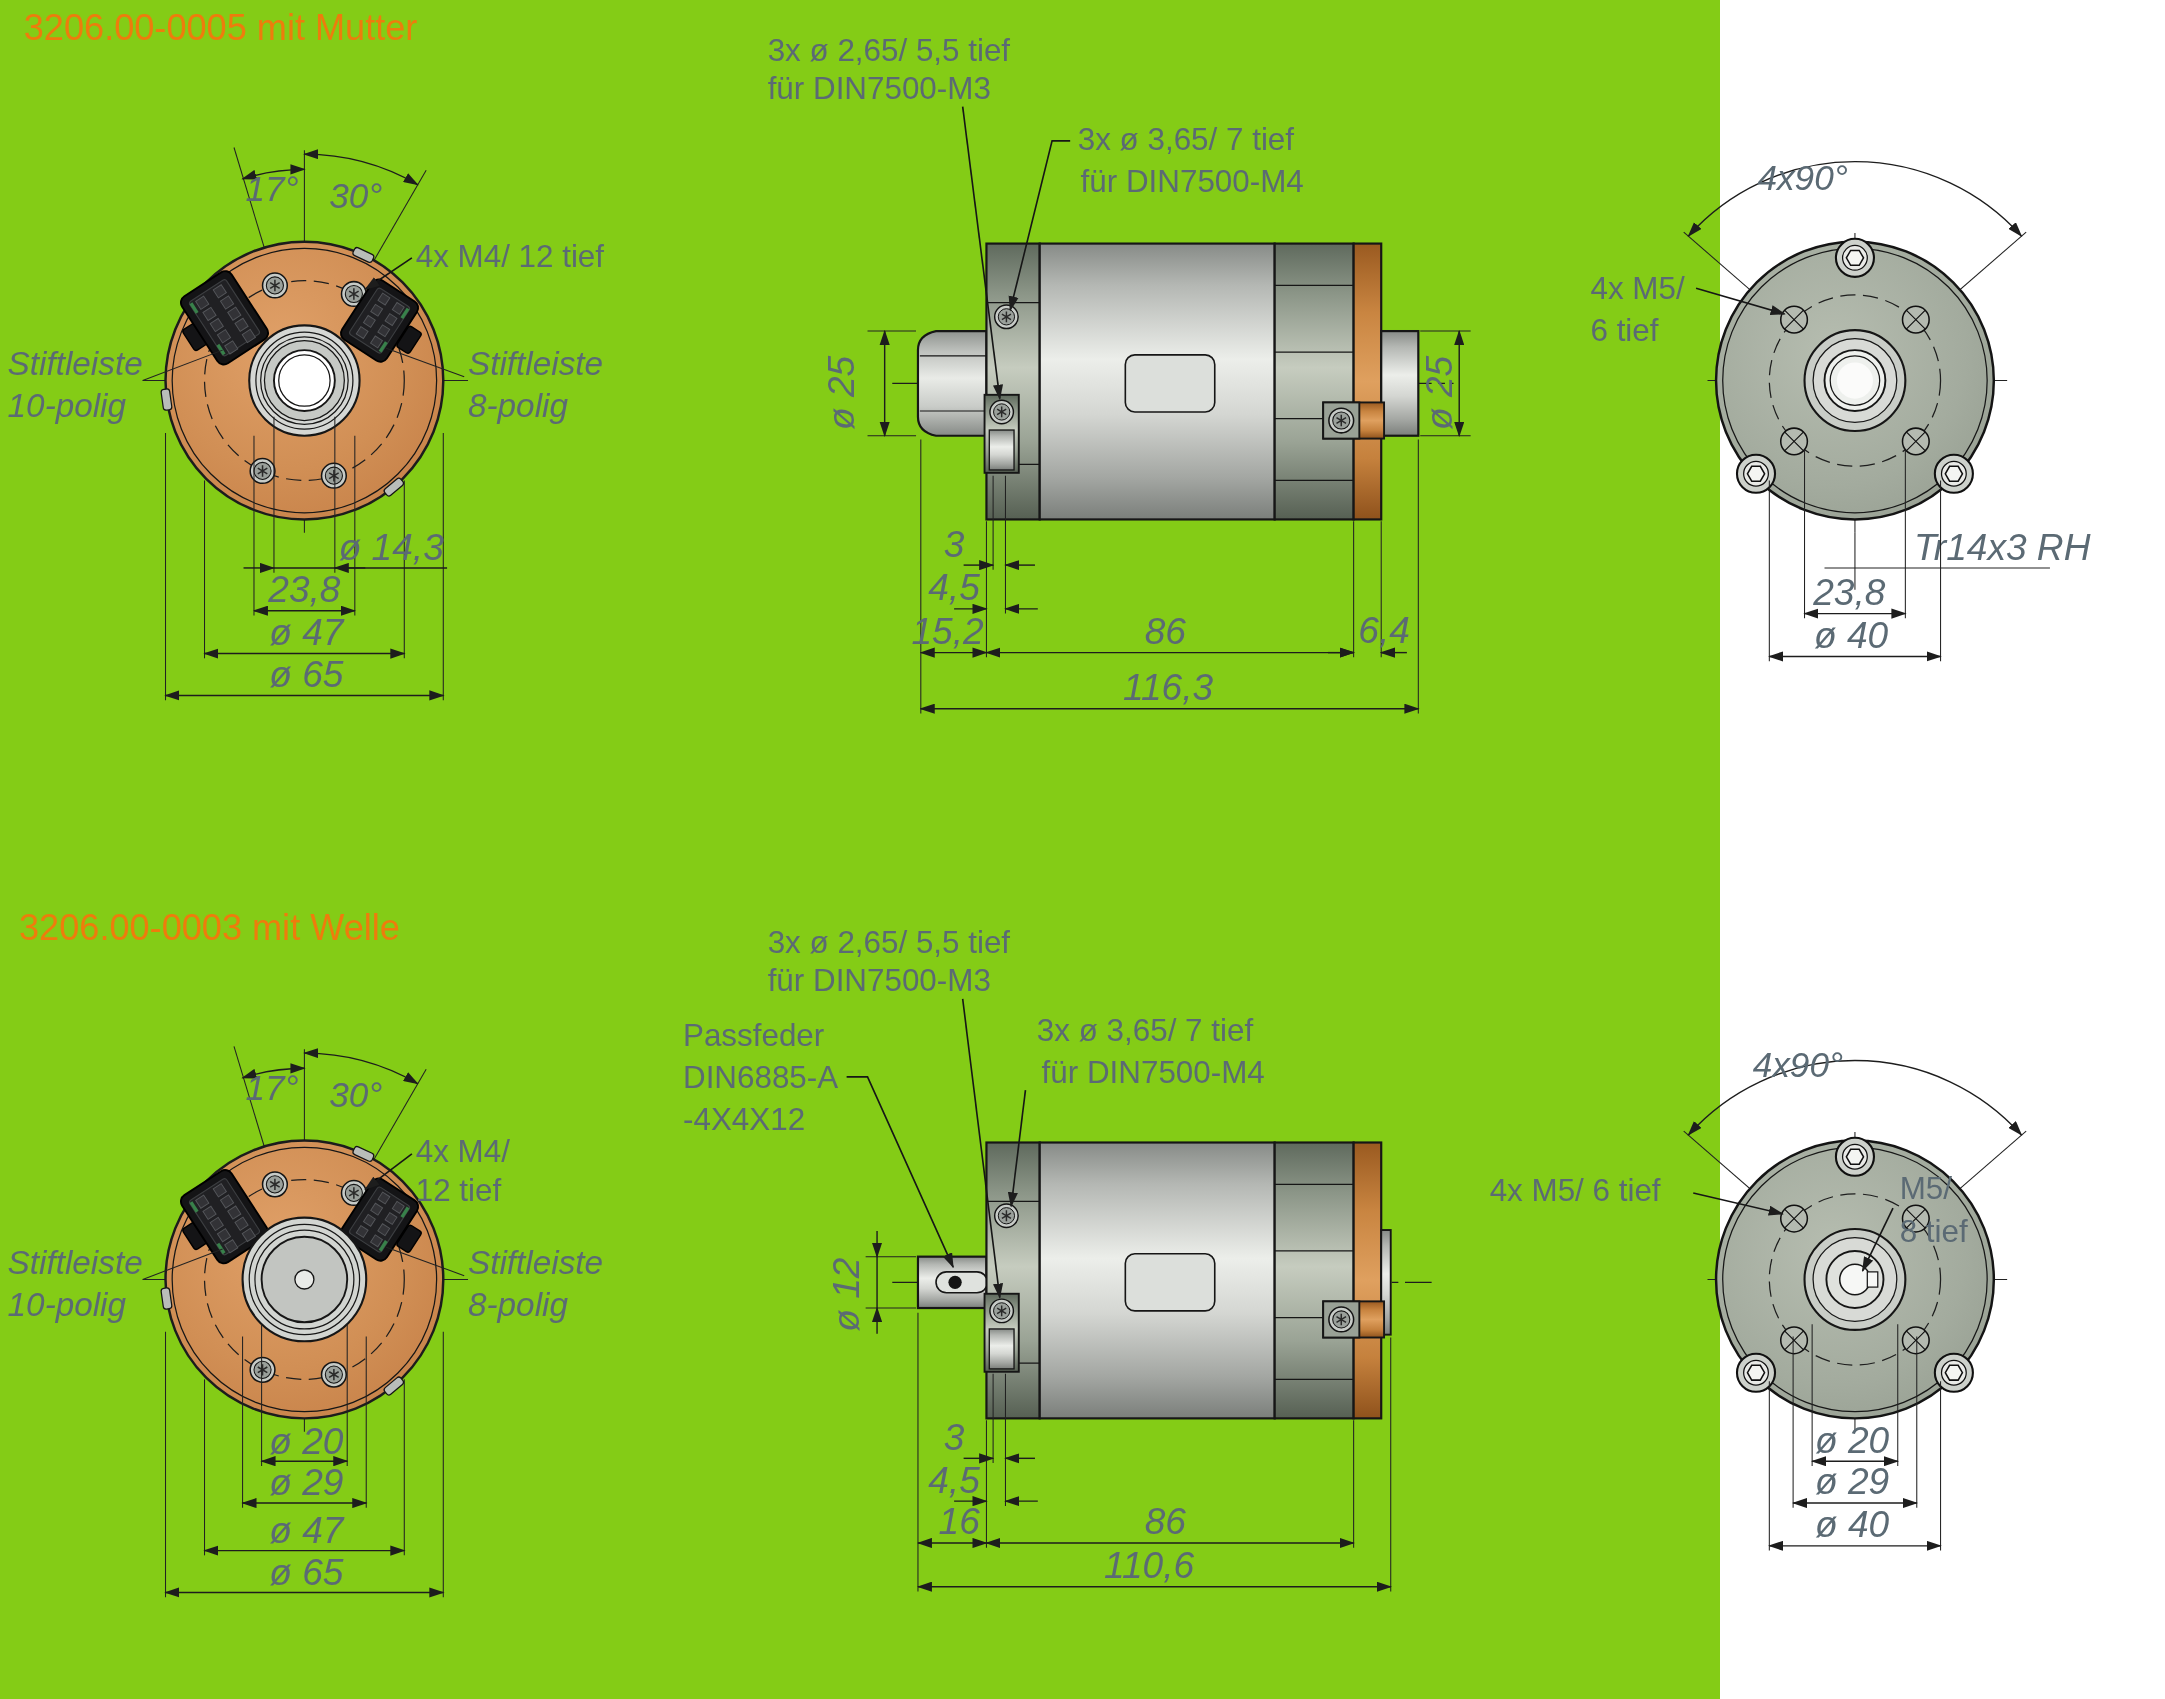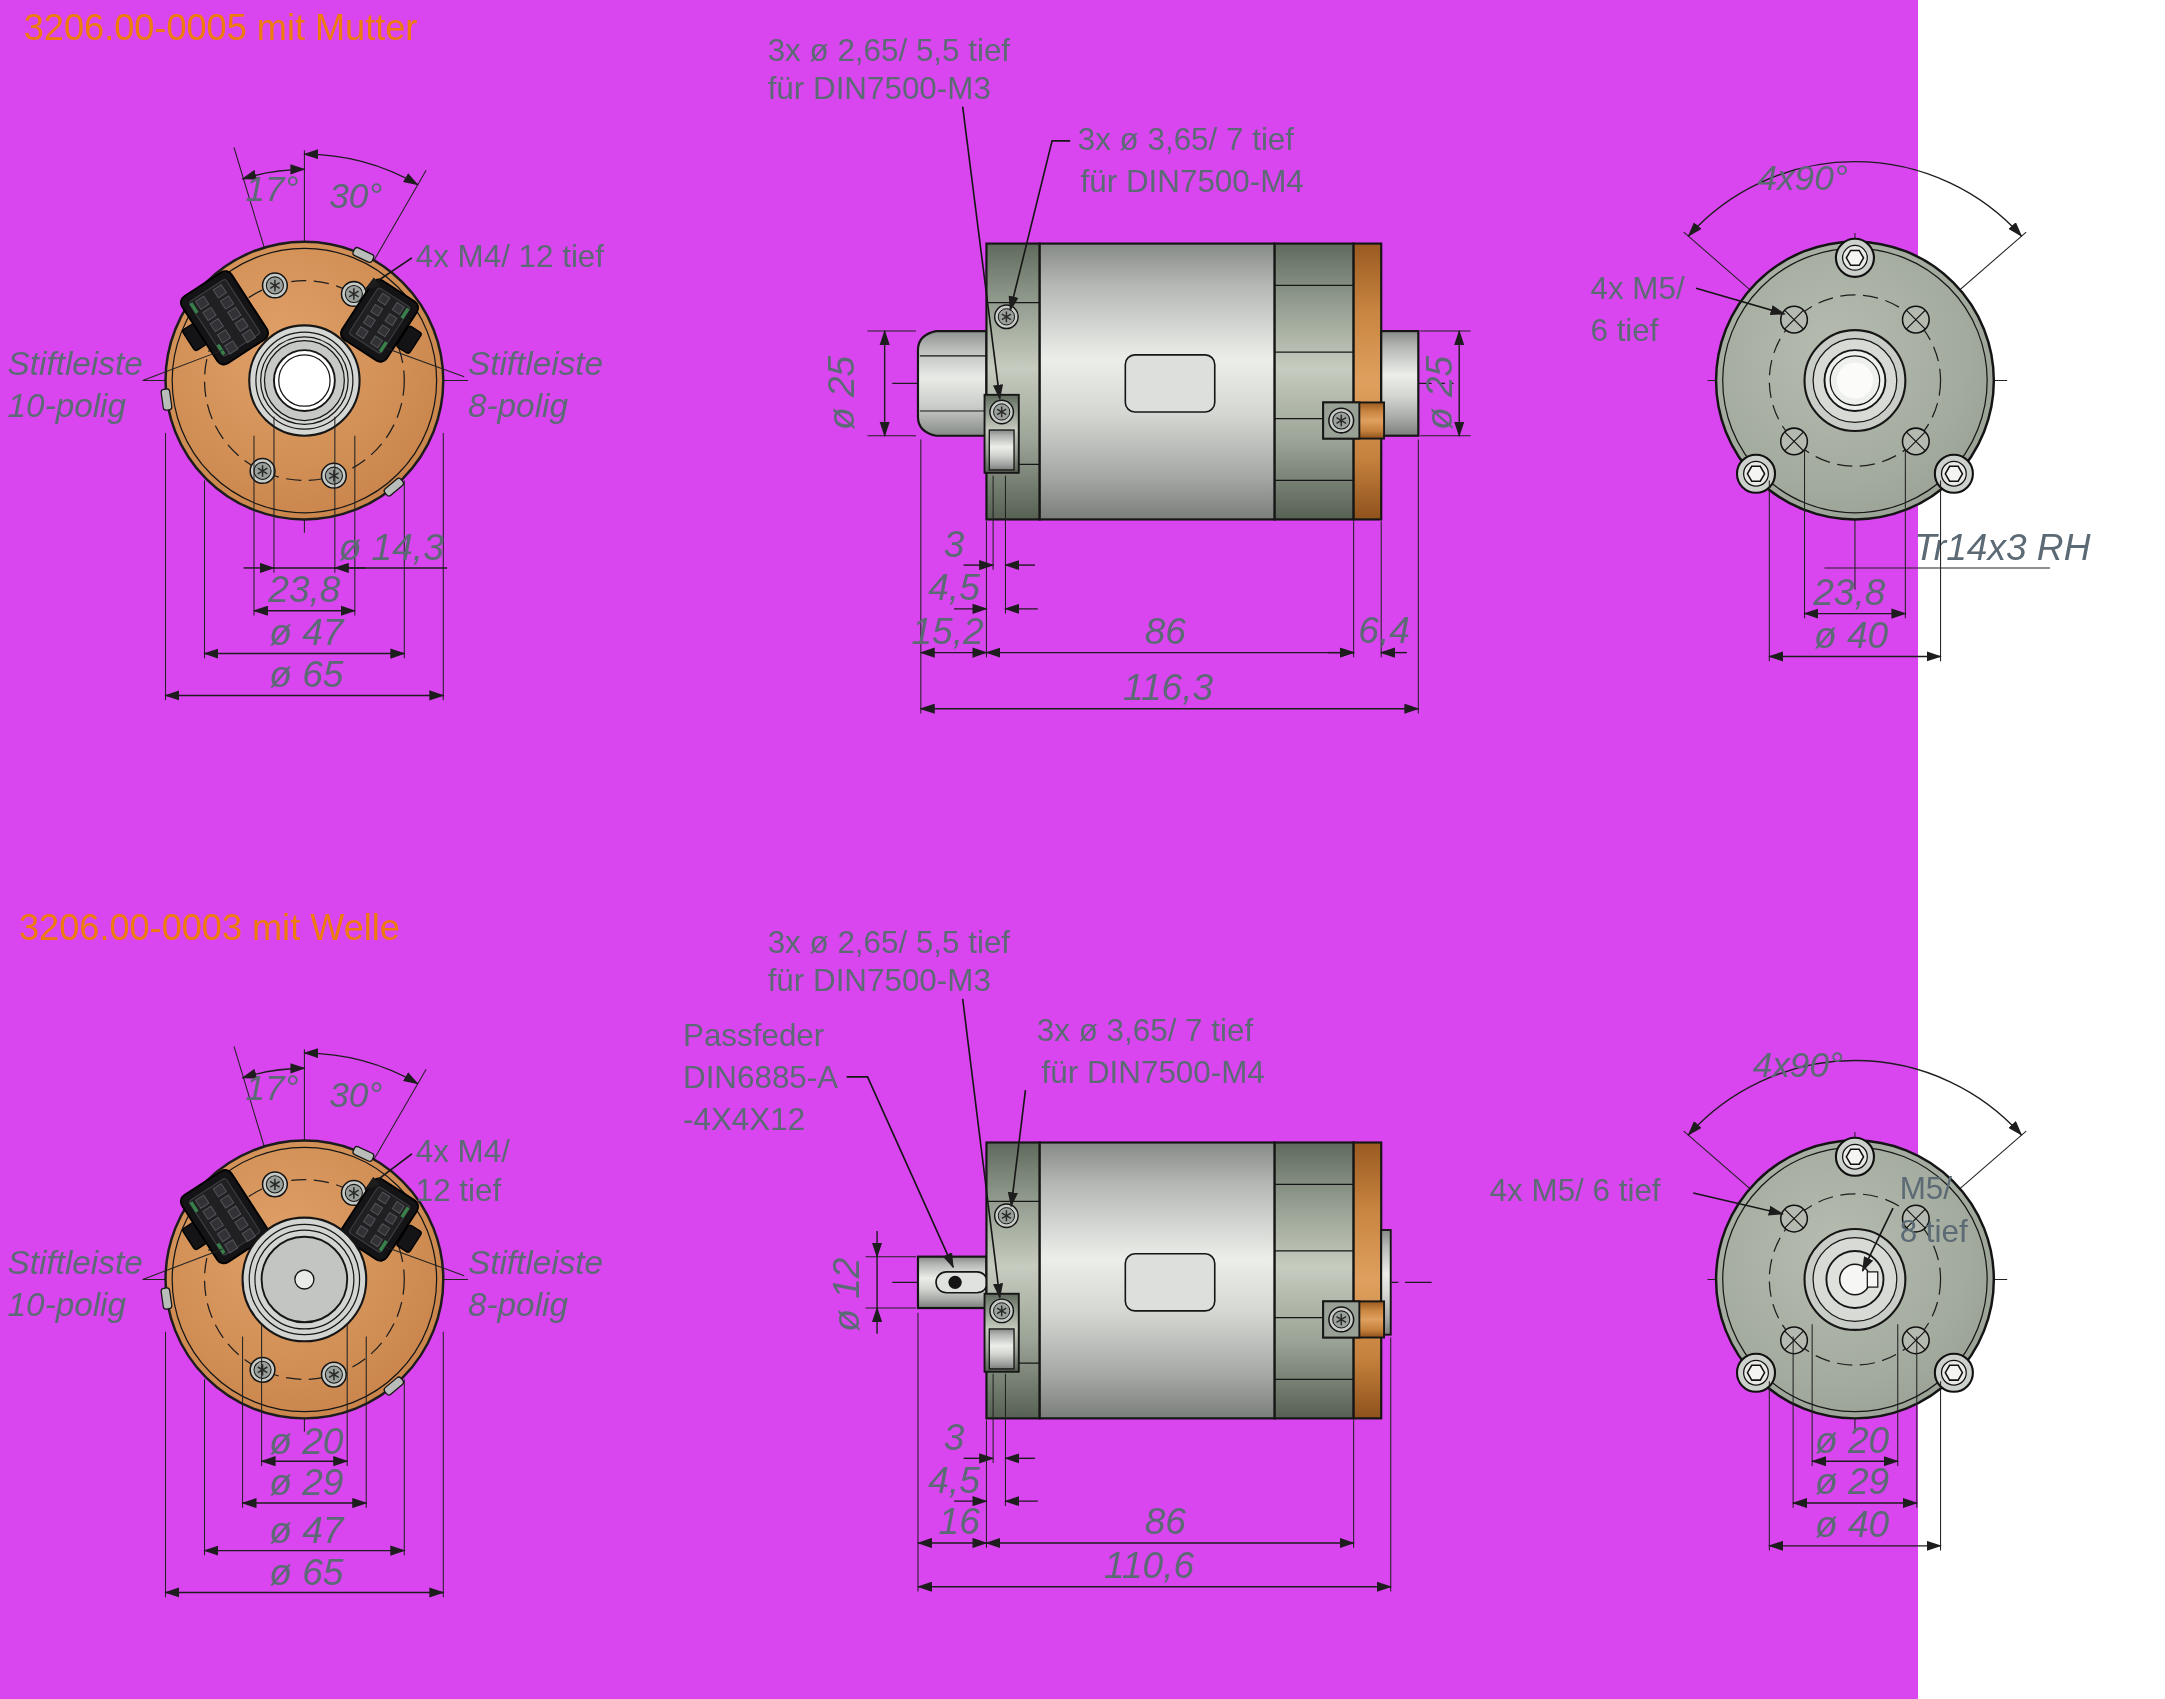--- a/index.html
+++ b/index.html
@@ -1,16 +1,16 @@
 <!DOCTYPE html>
 <html style="font-size:15px"><head>
 <meta charset="utf-8">
 <style>
   html,body { margin:0; padding:0; background:#ffffff; }
-  .stage { position:relative; width:1918px; height:1700px; background:#d946ef;
+  .stage { position:relative; width:1720px; height:1700px; background:#84cc16;
            font-family:"Liberation Sans", sans-serif; }
   svg text { user-select:none; }
   .t-title { font:400 38px "Liberation Sans", sans-serif; fill:#ee7c0c; }
   .t-ann   { font:400 33px "Liberation Sans", sans-serif; fill:#5b6a74; }
   .t-ann-i { font:italic 400 35px "Liberation Sans", sans-serif; fill:#5b6a74; }
   .t-ang   { font:italic 400 37px "Liberation Sans", sans-serif; fill:#5b6a74; }
   .t-dim   { font:italic 400 39px "Liberation Sans", sans-serif; fill:#5b6a74; }
   .thin    { stroke:#161616; stroke-width:1.3; fill:none; }
   .ext     { stroke:#222222; stroke-width:1.1; fill:none; }
   .dimln   { stroke:#1d1d1d; stroke-width:1.5; fill:none; }

